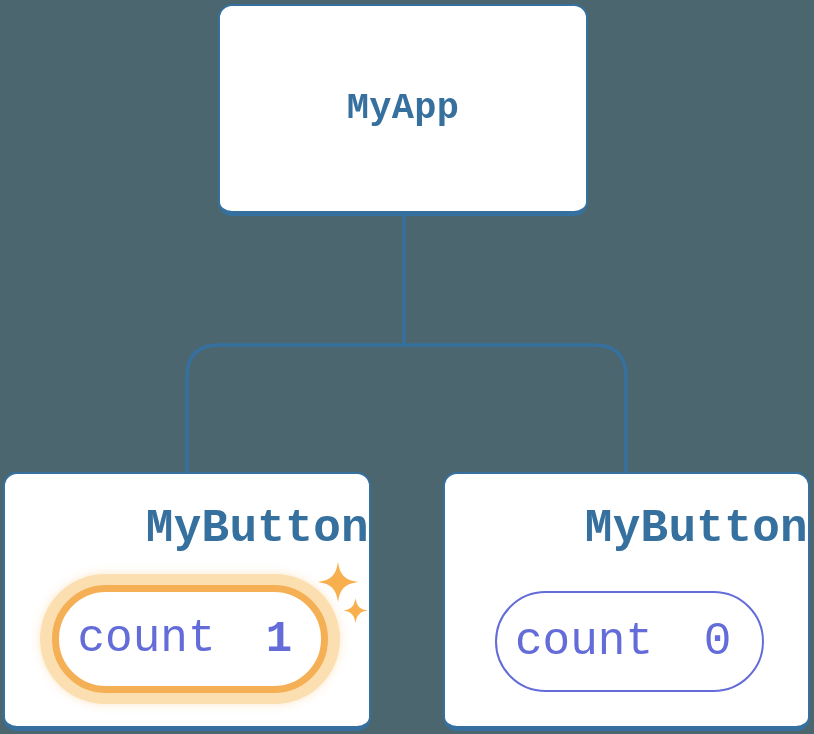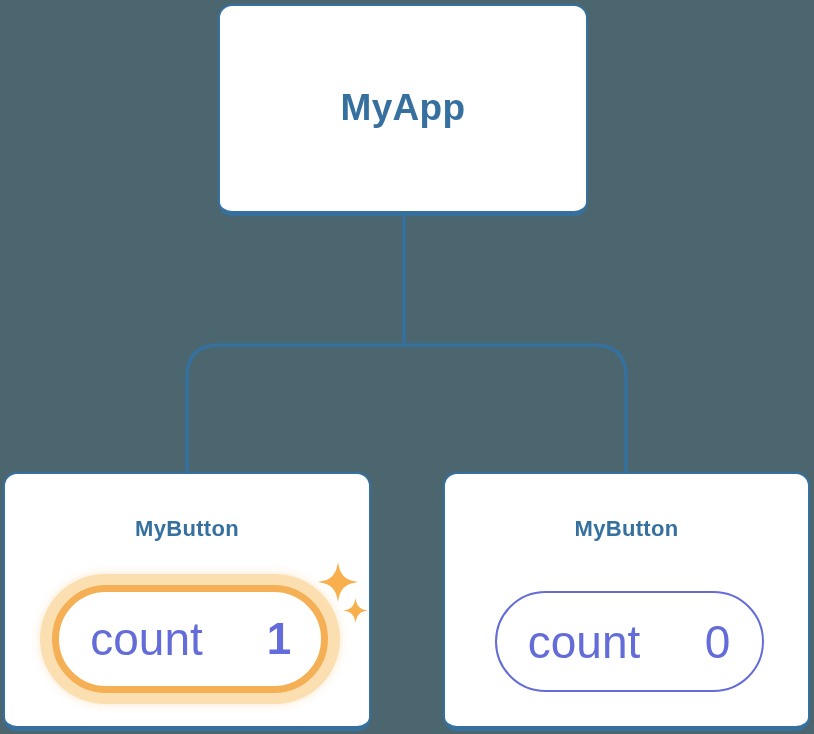--- a/index.html
+++ b/index.html
@@ -5,21 +5,21 @@
   html, body {
     margin: 0;
     padding: 0;
     background: #4B666E;
   }
   .canvas {
     position: relative;
     width: 814px;
     height: 734px;
     background: var(--c-background, #4B666E);
-    font-family: Liberation Sans, sans-serif;
+    font-family: Liberation Mono, monospace;
     overflow: hidden;
   }
   .connectors {
     position: absolute;
     left: 0;
     top: 0;
   }
   .connectors path {
     stroke: var(--c-connector, #36709E);
     stroke-width: 3.5;
@@ -60,22 +60,23 @@
     color: var(--c-node-text, #36709E);
     letter-spacing: 0.3px;
   }
   .node-root .node-title {
     top: 50%;
     transform: translateY(-52%);
     font-size: 37px;
   }
   .node-child-left .node-title,
   .node-child-right .node-title {
-    top: 42px;
-    font-size: 22px;
+    top: 29px;
+    font-size: 46px;
+    text-align: right;
   }
   .halo {
     position: absolute;
     left: 35px;
     top: 100px;
     width: 300px;
     height: 130px;
     border-radius: 65px;
     background: var(--c-highlight-halo, #FBDFB0);
     padding: 11px 12px;

